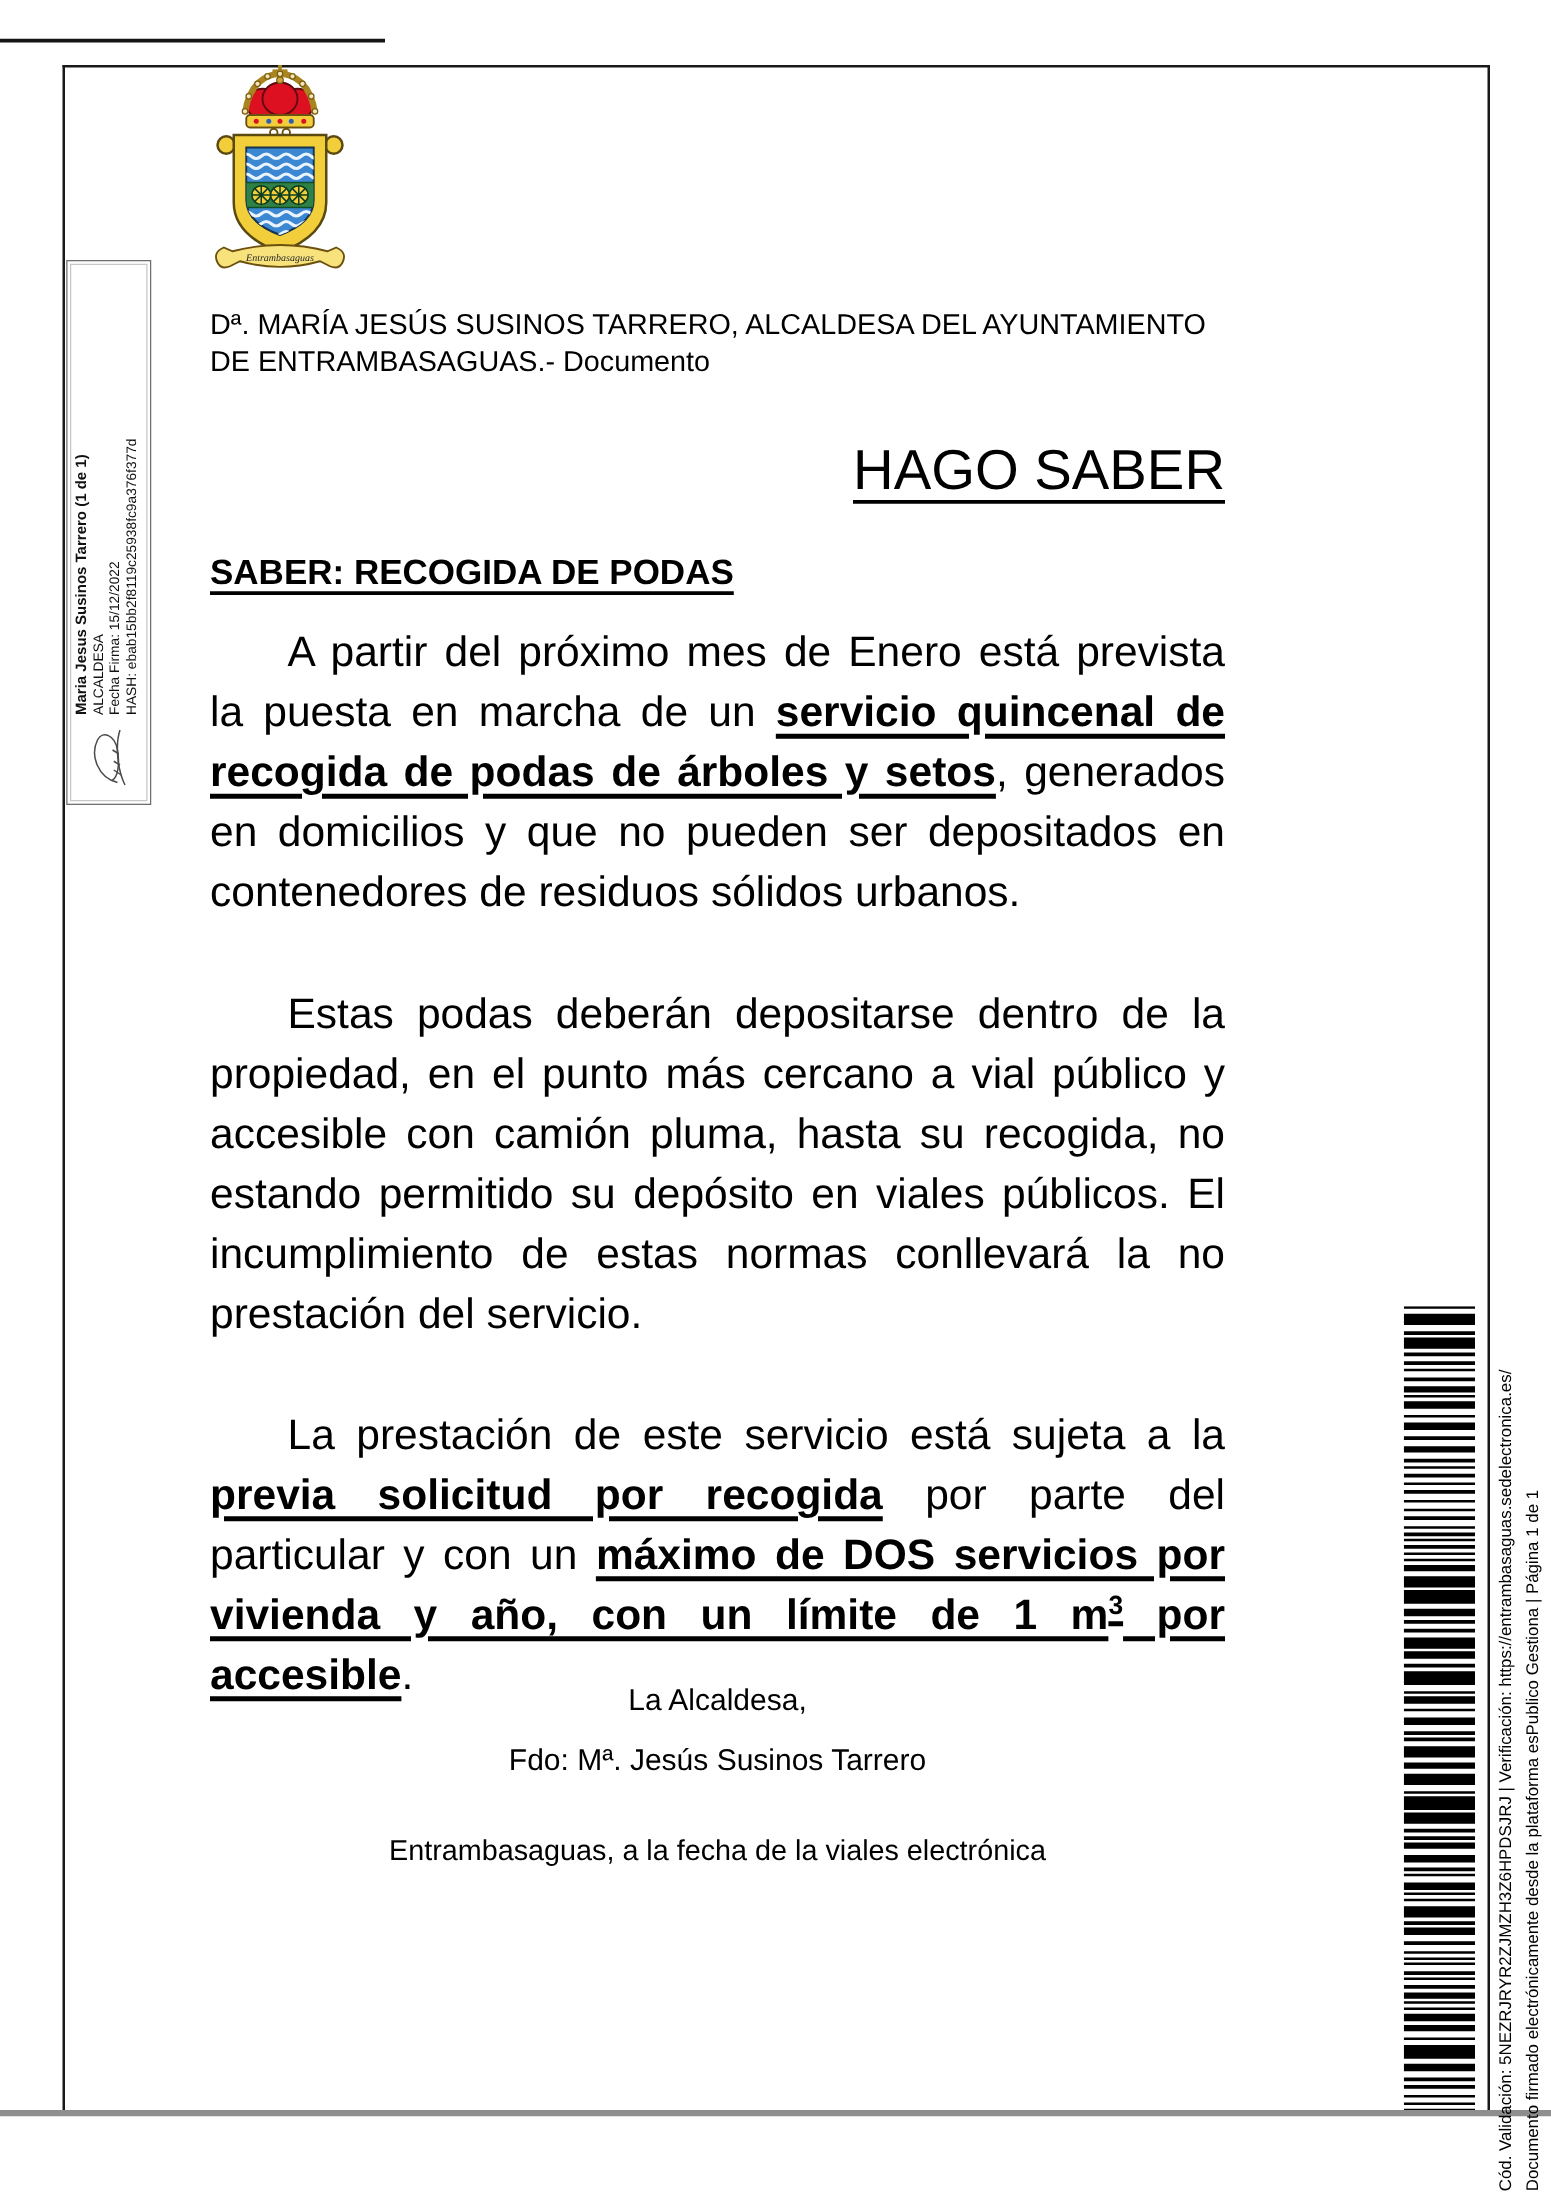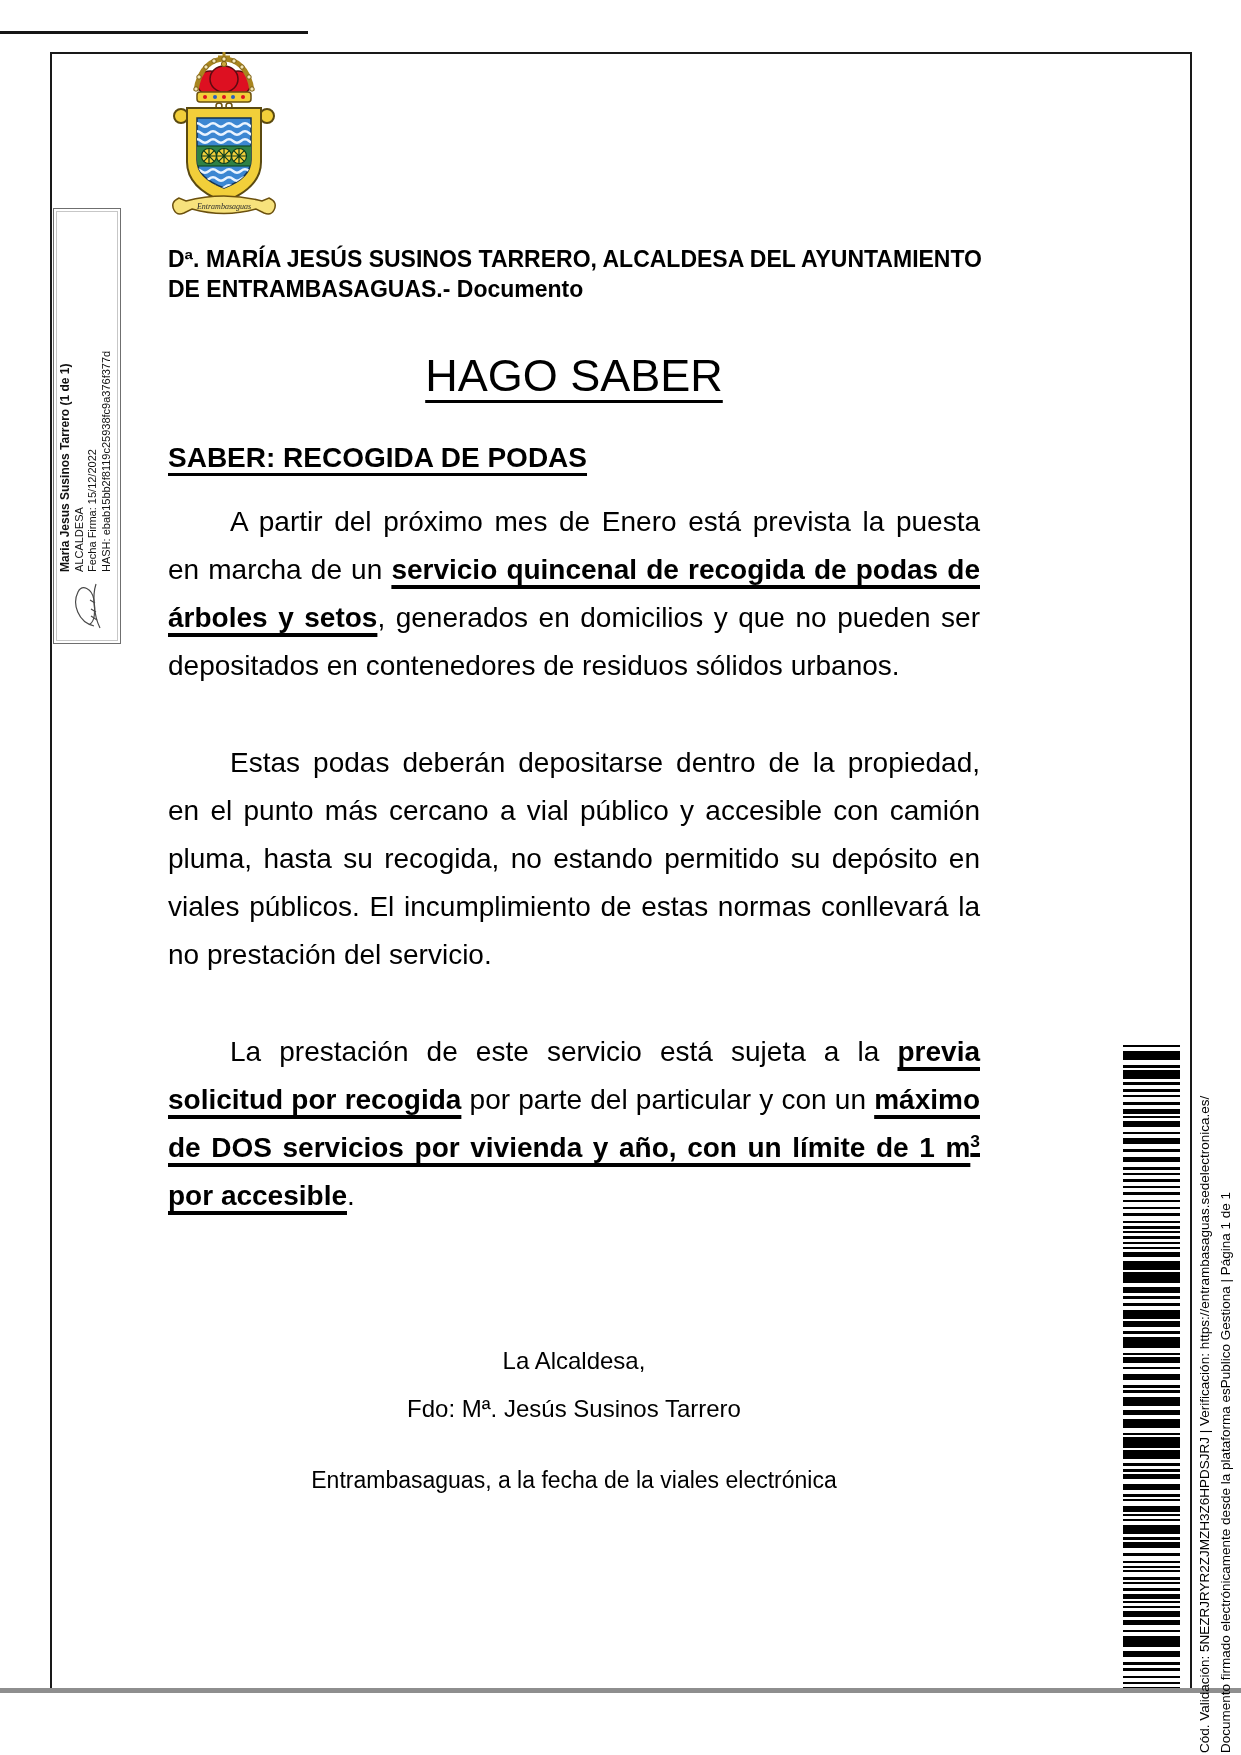--- a/index.html
+++ b/index.html
@@ -15,31 +15,31 @@
   .bottom-rule { position:absolute; left:0; top:1688px; width:1241px; height:5px; background:#8e8e8e; }
 
   .crest { position:absolute; left:163px; top:50px; }
 
   .title {
     position:absolute; left:335px; top:54px; width:710px; text-align:center;
     font-size:96px; font-weight:700; letter-spacing:0.36em; line-height:112px;
     -webkit-text-stroke:2.5px #000; white-space:nowrap;
   }
 
-  .header { position:absolute; left:168px; top:244px; width:840px; font-size:23px; font-weight:700; line-height:30px; }
-
-  .hago { position:absolute; left:168px; top:348px; width:812px; text-align:center; font-size:45px; line-height:56px; }
+  .header { position:absolute; left:168px; top:244px; width:840px; font-size:23px; font-weight:400; line-height:30px; }
+
+  .hago { position:absolute; left:168px; top:348px; width:812px; text-align:right; font-size:45px; line-height:56px; }
   .hago span { text-decoration:underline; text-decoration-thickness:3px; text-underline-offset:9px; }
 
   .asunto {
     position:absolute; left:168px; top:442px; font-size:28px; font-weight:700;
     text-decoration:underline; text-decoration-thickness:3px; text-underline-offset:6px;
   }
 
-  .body-col { position:absolute; left:168px; top:498px; width:812px; font-size:28px; line-height:48px; text-align:justify; }
+  .body-col { position:absolute; left:168px; top:498px; width:812px; font-size:34px; line-height:48px; text-align:justify; }
   .body-col p { margin:0 0 49px 0; text-indent:62px; }
   .bu { font-weight:700; text-decoration:underline; text-decoration-thickness:3.5px; text-underline-offset:6px; }
   sup.s3 { font-size:0.62em; position:relative; top:-0.55em; vertical-align:baseline; line-height:0; }
 
   .sig { position:absolute; left:168px; width:812px; text-align:center; }
   .sig1 { top:1347px; font-size:24px; }
   .sig2 { top:1395px; font-size:24px; }
   .sig3 { top:1467px; font-size:23px; }
 
   .stamp-box {

